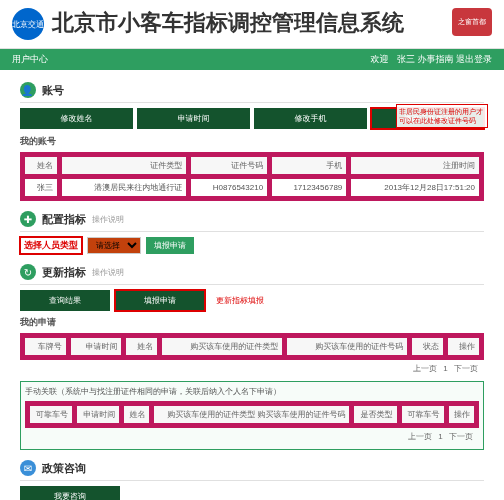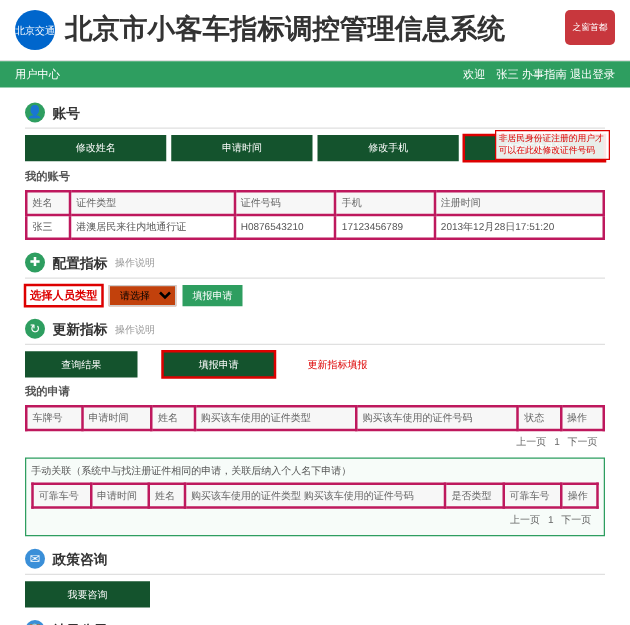--- a/index.html
+++ b/index.html
@@ -17,35 +17,35 @@
 .section{margin-bottom:6px}
 .sec-head{display:flex;align-items:center;padding:4px 0;border-bottom:1px solid #e0e0e0;margin-bottom:5px}
 .sec-icon{width:16px;height:16px;border-radius:50%;background:#2e9e60;margin-right:6px;display:flex;align-items:center;justify-content:center;color:#fff;font-size:10px}
 .sec-icon.blue{background:#3a8fd8}
 .sec-title{font-size:11px;font-weight:bold;color:#333}
 .sec-desc{font-size:8px;color:#999;margin-left:6px}
 .btn-row{display:flex;gap:4px;margin-bottom:6px;position:relative}
 .btn{background:#14532d;color:#fff;border:none;padding:5px 4px;font-size:8px;cursor:pointer;flex:1;text-align:center}
 .sub-title{font-size:9px;font-weight:bold;margin:4px 0;color:#555}
 .tbl{width:100%;border-collapse:collapse;font-size:8px}
-.tbl th,.tbl td{border:2px solid #be185d;padding:3px 4px;text-align:left}
+.tbl th,.tbl td{border:5px solid #be185d;padding:3px 4px;text-align:right}
 .tbl th{background:#f7f7f7;font-weight:normal;color:#666}
 .tbl td{color:#555}
 .config-row{display:flex;align-items:center;gap:5px;margin:4px 0;font-size:9px}
 .config-label{color:#d00;font-weight:bold}
 .select-box{border:1px solid #ccc;padding:2px 4px;font-size:8px;background:#c2410c}
 .small-btn{background:#2e9e60;color:#fff;border:none;padding:3px 8px;font-size:8px;cursor:pointer}
 .red-label{color:#d00;font-size:8px;margin-left:6px}
 .pager{text-align:right;font-size:8px;color:#666;padding:3px 4px}
 .pager span{margin:0 2px}
 .info-box{border:1px solid #2e9e60;padding:4px;margin-top:4px;background:#f7fcf9}
 .info-title{font-size:8px;color:#555;margin-bottom:4px}
 .annot{position:absolute;right:-4px;top:-4px;width:92px;border:1.5px solid #d00;font-size:7px;color:#d00;padding:2px;background:rgba(255,255,255,.9);line-height:1.3}
 .red-outline{outline:2px solid #d00;outline-offset:-1px}
-.tab-row{display:flex;gap:20px;align-items:center;margin-bottom:5px}
+.tab-row{display:flex;gap:5px;align-items:center;margin-bottom:5px}
 </style>
 </head>
 <body>
 
 <div class="page">
   <div class="header">
     <div class="logo-circle">北京交通</div>
     <div class="header-title">北京市小客车指标调控管理信息系统</div>
     <div class="logo-right">之窗首都</div>
   </div>

